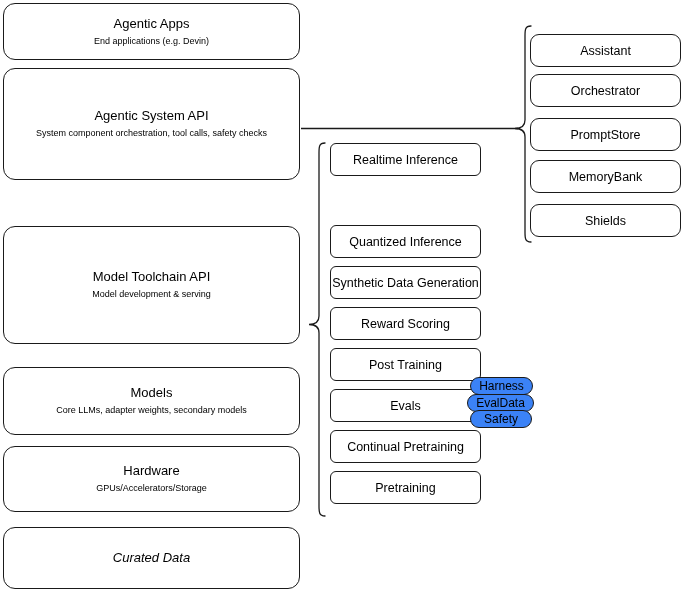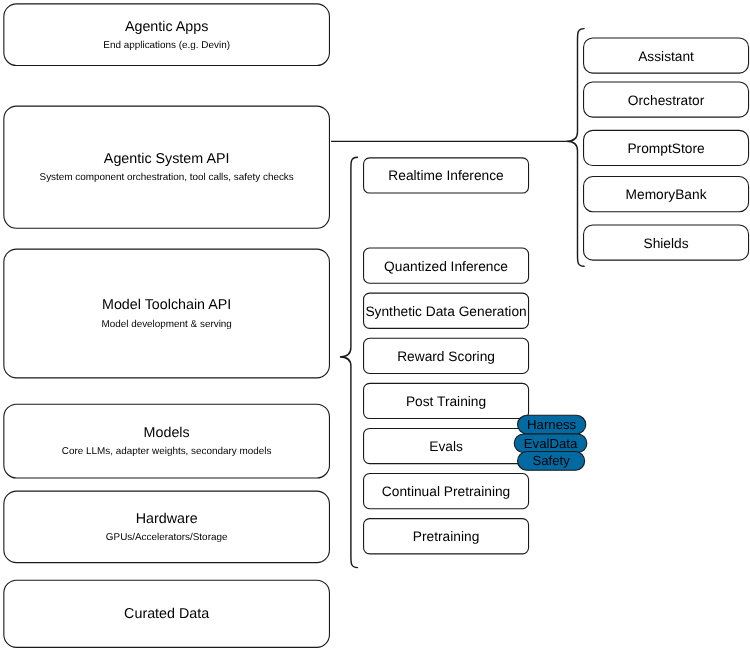--- a/index.html
+++ b/index.html
@@ -72,21 +72,21 @@
   }
   .right-box .title {
     font-size: 12.5px;
   }
 
   
   .pill {
     position: absolute;
     box-sizing: border-box;
     border: 1.4px solid #1a1a1a;
-    background: #0369a1;
+    background: #3b82f6;
     border-radius: 999px;
     display: flex;
     align-items: center;
     justify-content: center;
     font-size: 12px;
     line-height: 14px;
     white-space: nowrap;
     z-index: 5;
   }
 
@@ -100,41 +100,41 @@
 </head>
 <body>
 
 <div id="canvas">
 
   <div class="box layer-box" style="top:3px; height:57px;">
     <div class="title">Agentic Apps</div>
     <div class="subtitle">End applications (e.g. Devin)</div>
   </div>
 
-  <div class="box layer-box" style="top:96px; height:112px;">
+  <div class="box layer-box" style="top:68px; height:112px;">
     <div class="title">Agentic System API</div>
     <div class="subtitle">System component orchestration, tool calls, safety checks</div>
   </div>
 
   <div class="box layer-box" style="top:226px; height:118px;text-align:center;">
     <div class="title">Model Toolchain API</div>
     <div class="subtitle">Model development &amp; serving</div>
   </div>
 
   <div class="box layer-box" style="top:367px; height:68px;">
     <div class="title">Models</div>
     <div class="subtitle">Core LLMs, adapter weights, secondary models</div>
   </div>
 
   <div class="box layer-box" style="top:446px; height:66px;">
     <div class="title">Hardware</div>
     <div class="subtitle">GPUs/Accelerators/Storage</div>
   </div>
 
-  <div class="box layer-box" style="top:527px; height:62px;">
+  <div class="box layer-box" style="top:527px; height:62px;font-style:italic;">
     <div class="title">Curated Data</div>
   </div>
 
   <div class="connector" style="left:300px; top:120px; width:222px; height:18px;">
     <svg width="222" height="18" viewBox="0 0 222 18">
       <line x1="1" y1="8.5" x2="218" y2="8.5" stroke="#1a1a1a" stroke-width="1.3"></line>
     </svg>
   </div>
 
   <div class="connector" style="left:303px; top:140px; width:24px; height:380px;">

